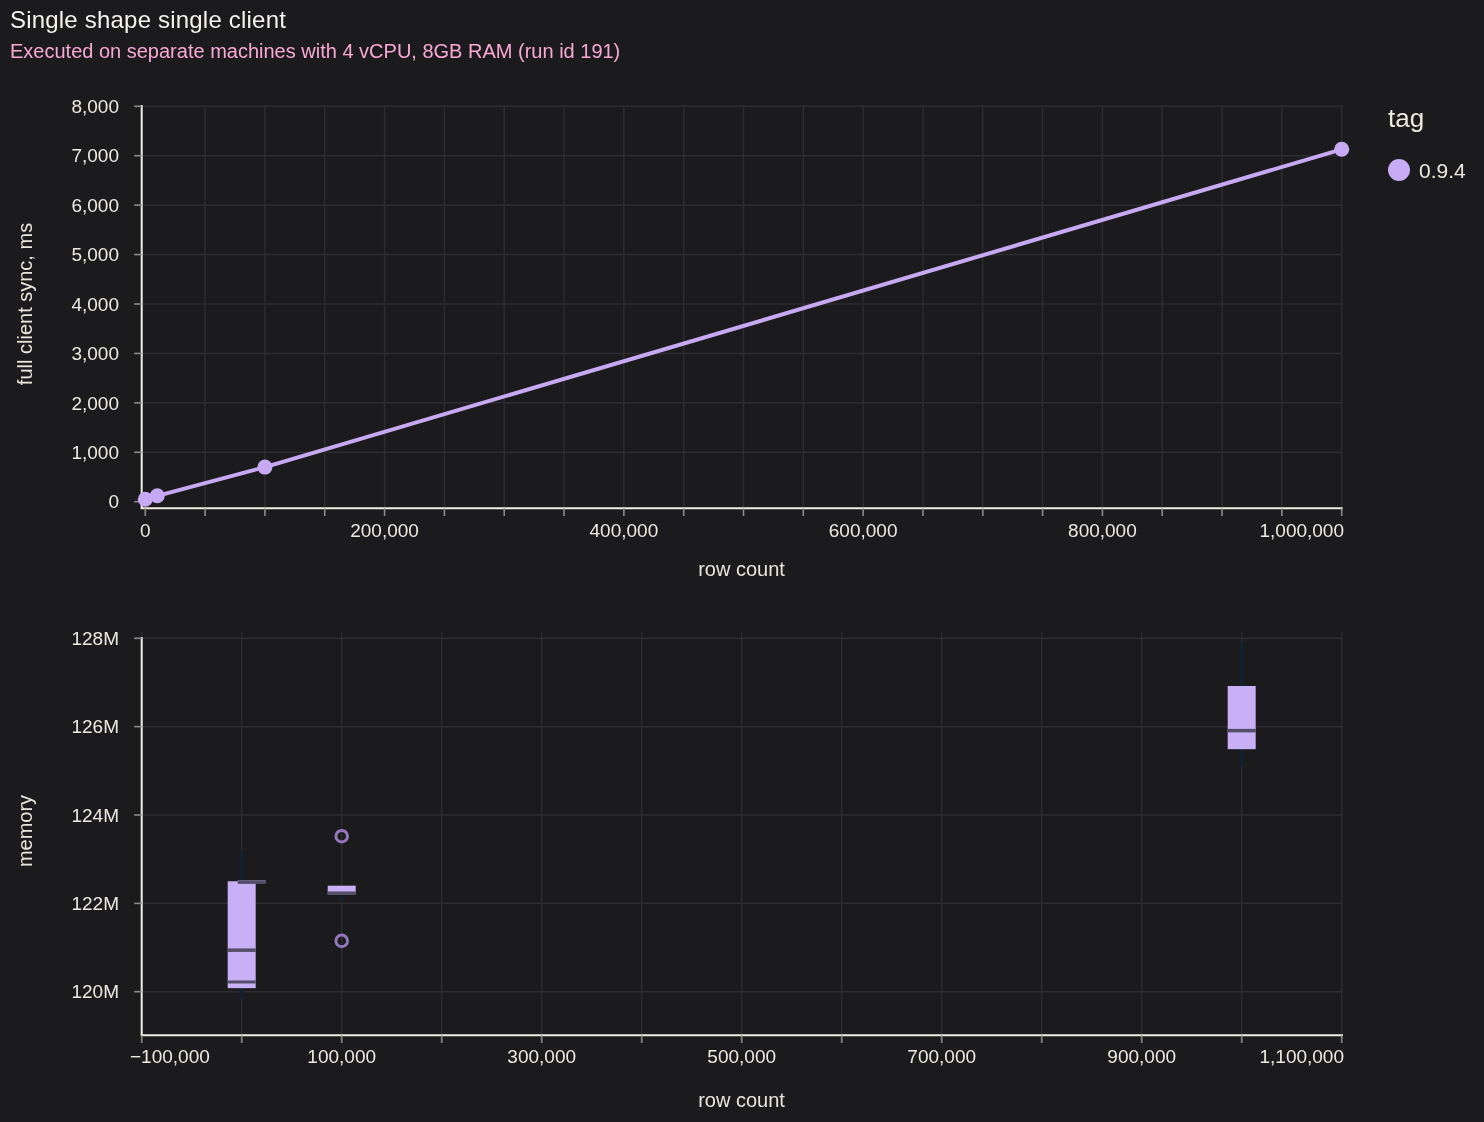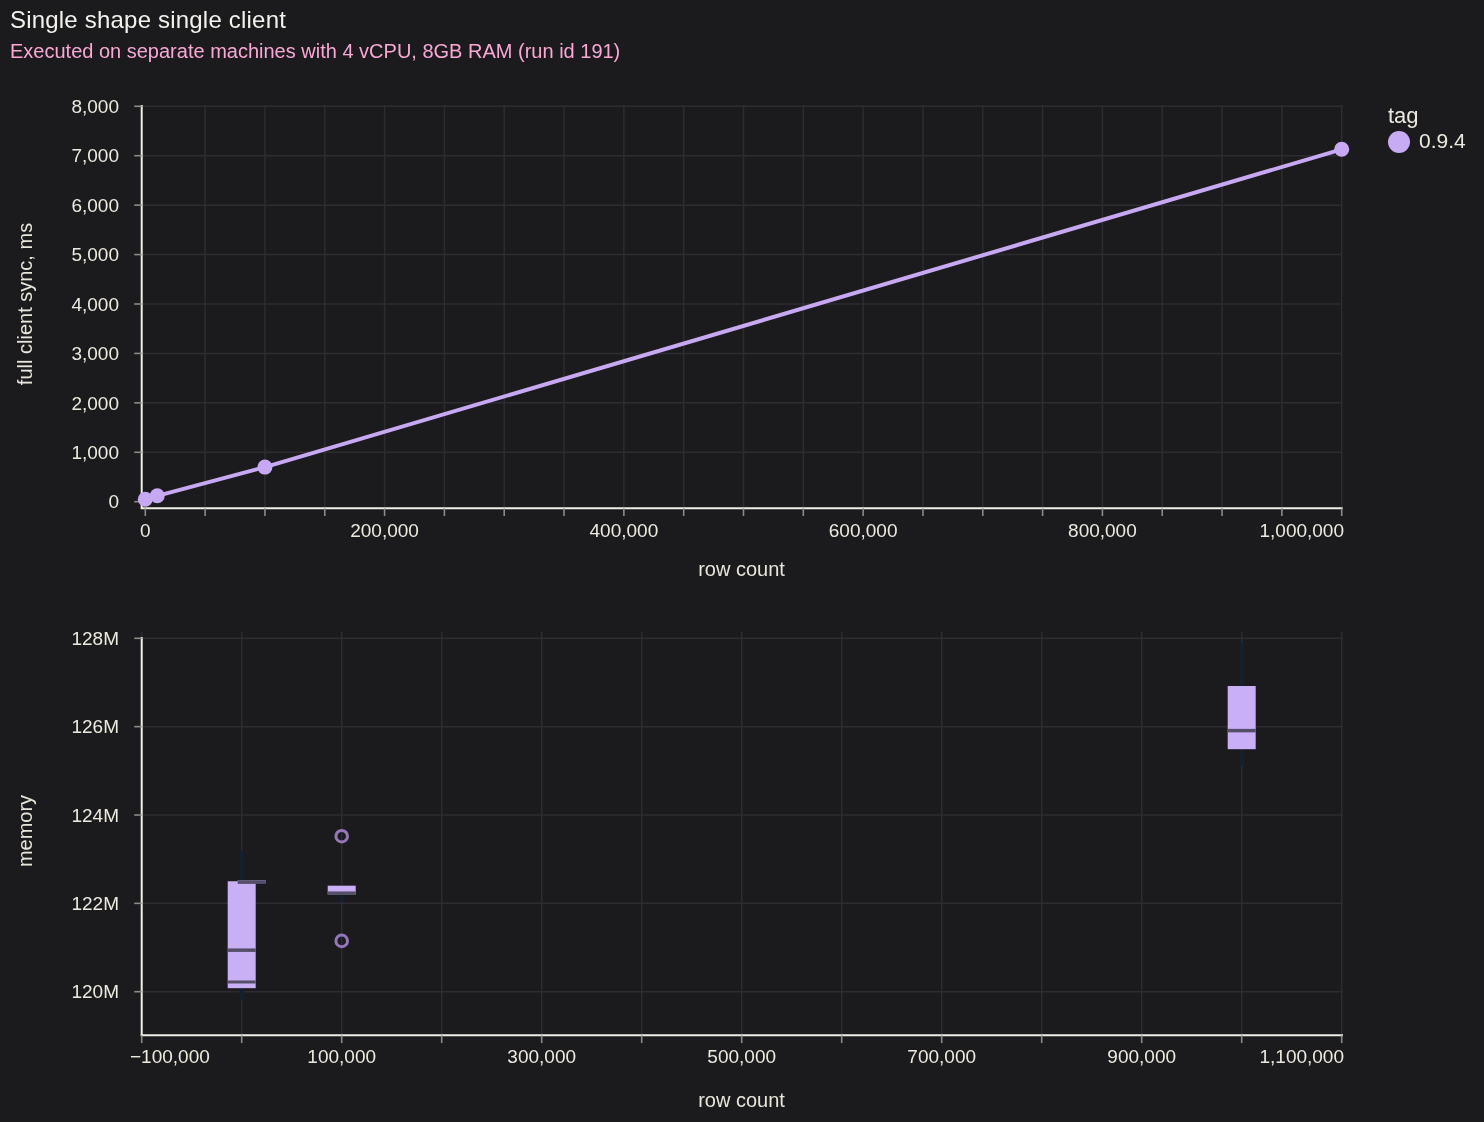--- a/index.html
+++ b/index.html
@@ -4,22 +4,22 @@
 <style>
   html,body{margin:0;padding:0;background:#1b1b1e;}
   body{width:1484px;height:1122px;overflow:hidden;font-family:"Liberation Sans",sans-serif;}
   .stage{position:relative;width:1484px;height:834px;background:#1b1b1e;}
   .hdr{position:absolute;left:10px;top:5px;z-index:3;}
   .title{font-size:24px;line-height:1.25;font-weight:500;color:#f4f2ec;letter-spacing:.2px;}
   .subtitle{font-size:20px;line-height:1.3;color:#f9a8d4;margin-top:3px;}
   #charts{position:absolute;left:0;top:0;z-index:1;}
   svg text{font-family:"Liberation Sans",sans-serif;}
   .legend{position:absolute;left:1388px;top:103px;z-index:3;color:#ece9df;}
-  .legend-title{font-size:22px;color:#ece9df;}
-  .legend-item{display:flex;align-items:flex-end;gap:9px;font-size:21px;cursor:default;}
+  .legend-title{font-size:26px;color:#ece9df;}
+  .legend-item{display:flex;align-items:flex-start;gap:9px;margin-top:25px;font-size:21px;cursor:default;}
   .legend-dot{width:22px;height:22px;border-radius:50%;display:inline-block;background:#c8abf5;}
 </style>
 </head>
 <body>
 
 <div class="stage">
   <div class="hdr">
     <div class="title">Single shape single client</div>
     <div class="subtitle">Executed on separate machines with 4 vCPU, 8GB RAM (run id 191)</div>
   </div>

